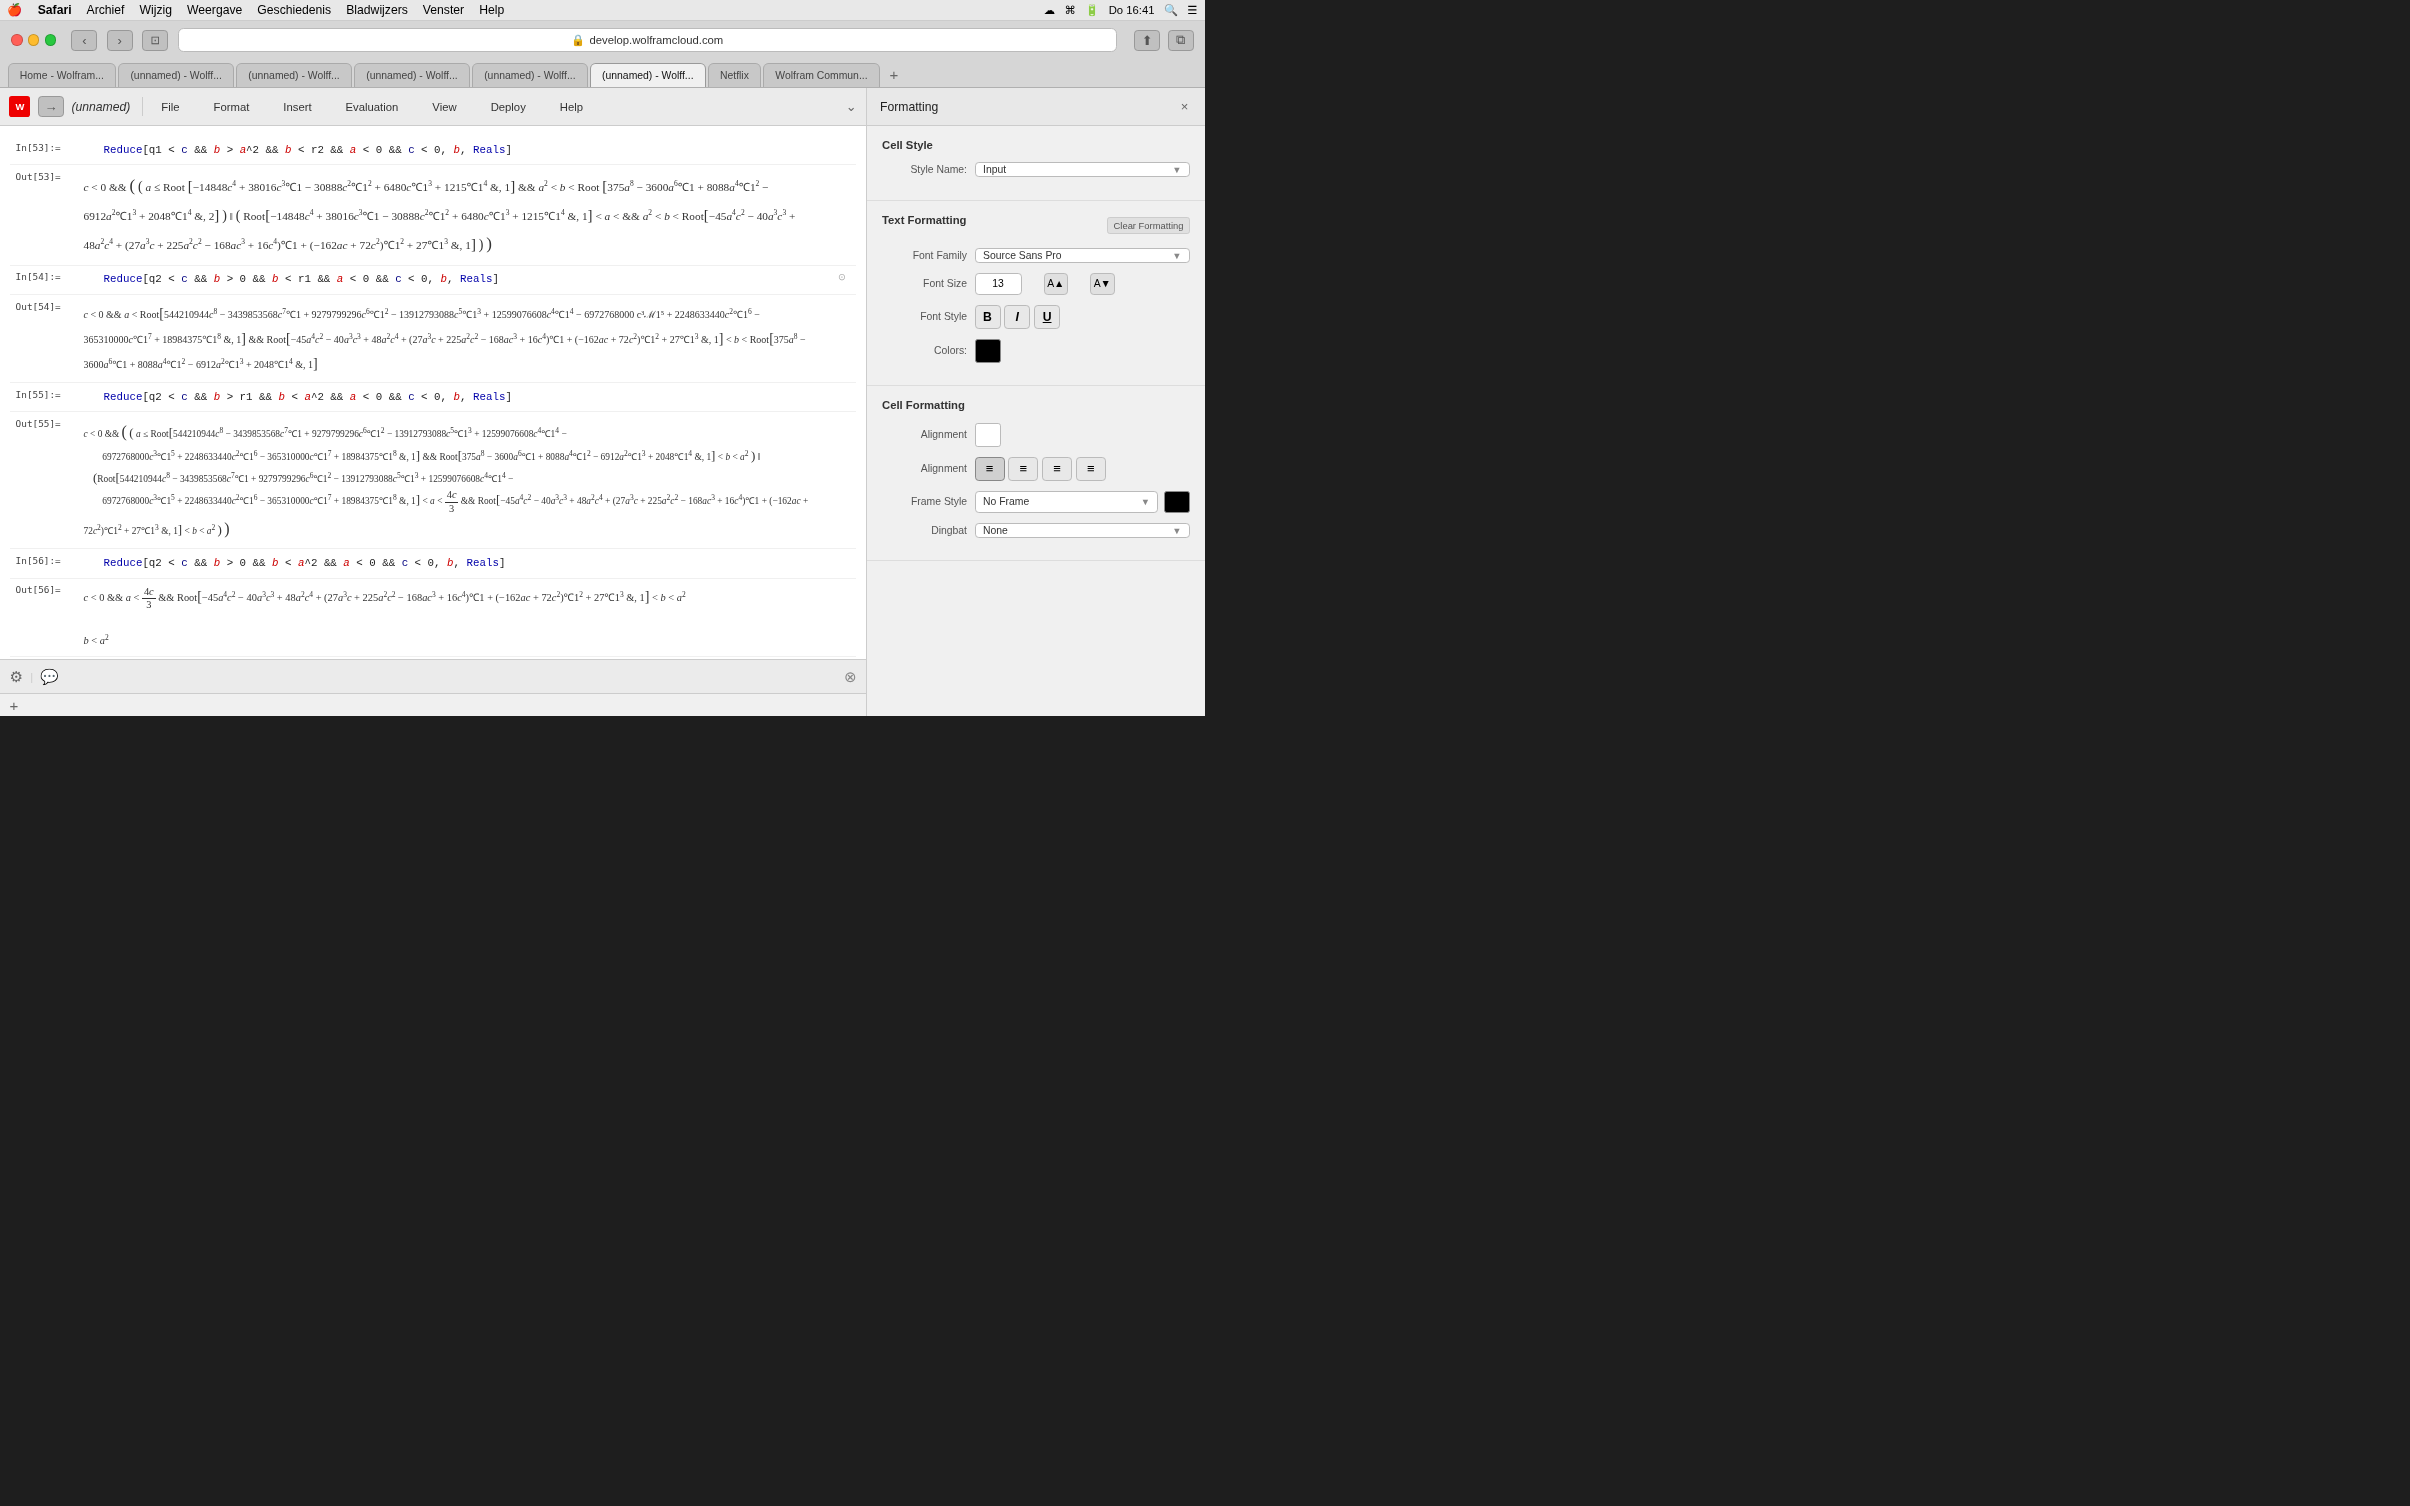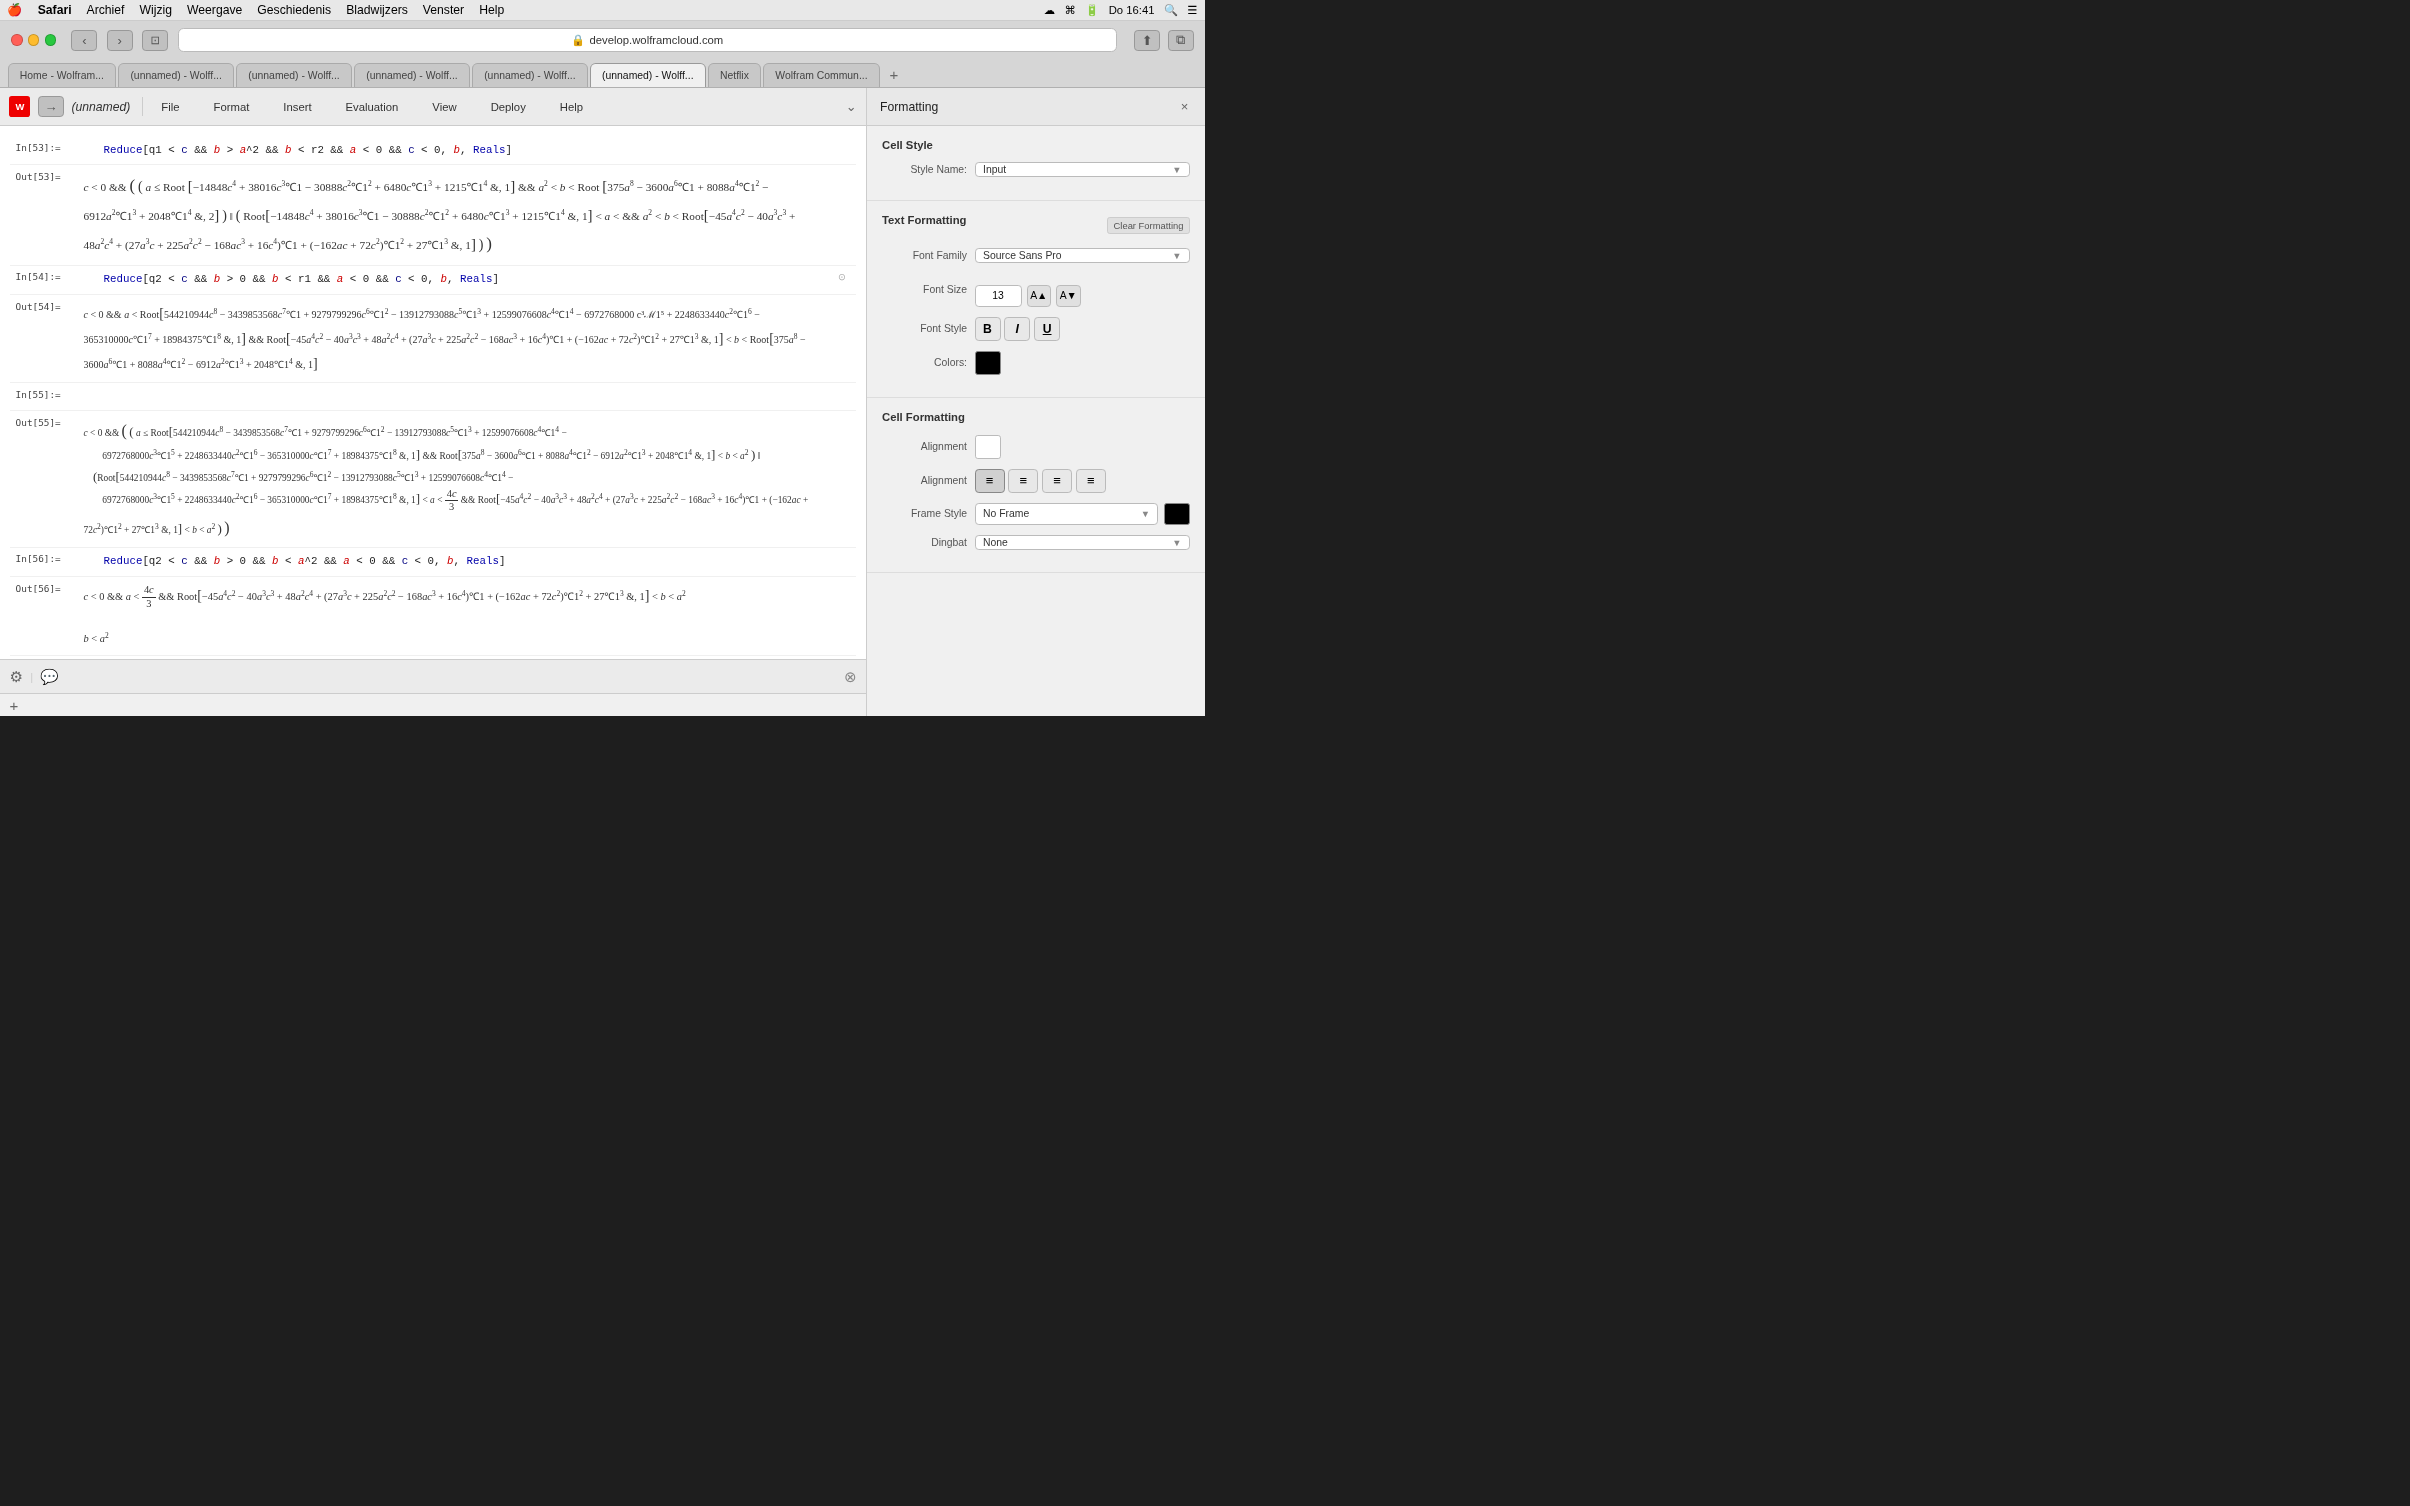--- a/index.html
+++ b/index.html
@@ -335,22 +335,21 @@
       background: #e0e0e0;
       border: 0.9px solid #ccc;
       border-radius: 2.8px;
       padding: 1.9px 5.6px;
       cursor: pointer;
     }
 
     .font-size-control {
       display: flex;
       align-items: center;
-      gap: 5px;
-      margin-top: 12px;
+      gap: 22px;
     }
     .font-size-box {
       width: 47px;
       height: 22.6px;
       background: white;
       border: 0.9px solid #bbb;
       border-radius: 3.8px;
       display: flex; align-items: center; justify-content: center;
       font-size: 10.4px;
     }
@@ -578,20 +577,23 @@
         <div class="cell-content output math-expr" style="font-size:10px;">
           <i>c</i> &lt; 0 &amp;&amp; <i>a</i> &lt; Root<span style="font-size:14px;">[</span>544210944<i>c</i><sup>8</sup> − 3439853568<i>c</i><sup>7</sup>℃1 + 9279799296<i>c</i><sup>6</sup>℃1<sup>2</sup> − 13912793088<i>c</i><sup>5</sup>℃1<sup>3</sup> + 12599076608<i>c</i><sup>4</sup>℃1<sup>4</sup> − 6972768000 c³ℳ1⁵ + 2248633440<i>c</i><sup>2</sup>℃1<sup>6</sup> − 365310000<i>c</i>℃1<sup>7</sup> + 18984375℃1<sup>8</sup> &amp;, 1<span style="font-size:14px;">]</span>
           &amp;&amp; Root<span style="font-size:14px;">[</span>−45<i>a</i><sup>4</sup><i>c</i><sup>2</sup> − 40<i>a</i><sup>3</sup><i>c</i><sup>3</sup> + 48<i>a</i><sup>2</sup><i>c</i><sup>4</sup> + (27<i>a</i><sup>3</sup><i>c</i> + 225<i>a</i><sup>2</sup><i>c</i><sup>2</sup> − 168<i>ac</i><sup>3</sup> + 16<i>c</i><sup>4</sup>)℃1 + (−162<i>ac</i> + 72<i>c</i><sup>2</sup>)℃1<sup>2</sup> + 27℃1<sup>3</sup> &amp;, 1<span style="font-size:14px;">]</span>
           &lt; <i>b</i> &lt; Root<span style="font-size:14px;">[</span>375<i>a</i><sup>8</sup> − 3600<i>a</i><sup>6</sup>℃1 + 8088<i>a</i><sup>4</sup>℃1<sup>2</sup> − 6912<i>a</i><sup>2</sup>℃1<sup>3</sup> + 2048℃1<sup>4</sup> &amp;, 1<span style="font-size:14px;">]</span>
         </div>
         <div class="cell-action"></div>
       </div>
 
       <div class="cell-row">
         <div class="cell-label in">In[55]:=</div>
+        <div class="cell-content input wolfram-code">
+          <span class="wl-blue">Reduce</span>[q2 &lt; <span class="wl-navy">c</span> &amp;&amp; <span class="wl-red">b</span> &gt; r1 &amp;&amp; <span class="wl-red">b</span> &lt; <span class="wl-red">a</span>^2 &amp;&amp; <span class="wl-red">a</span> &lt; 0 &amp;&amp; <span class="wl-navy">c</span> &lt; 0, <span class="wl-red">b</span>, <span class="wl-blue">Reals</span>]
+        </div>
         <div class="cell-action"></div>
       </div>
       <div class="cell-row">
         <div class="cell-label out">Out[55]=</div>
         <div class="cell-content output math-expr" style="font-size:9.4px; line-height:1.7;">
           <i>c</i> &lt; 0 &amp;&amp;
           <span style="font-size:16px;">(</span>
           <span style="font-size:13px;">(</span>
           <i>a</i> ≤ Root<span style="font-size:13px;">[</span>544210944<i>c</i><sup>8</sup> − 3439853568<i>c</i><sup>7</sup>℃1 + 9279799296<i>c</i><sup>6</sup>℃1<sup>2</sup> − 13912793088<i>c</i><sup>5</sup>℃1<sup>3</sup> + 12599076608<i>c</i><sup>4</sup>℃1<sup>4</sup> −<br>
           &nbsp;&nbsp;&nbsp;&nbsp;&nbsp;&nbsp;&nbsp;&nbsp;6972768000<i>c</i><sup>3</sup>℃1<sup>5</sup> + 2248633440<i>c</i><sup>2</sup>℃1<sup>6</sup> − 365310000<i>c</i>℃1<sup>7</sup> + 18984375℃1<sup>8</sup> &amp;, 1<span style="font-size:13px;">]</span>

